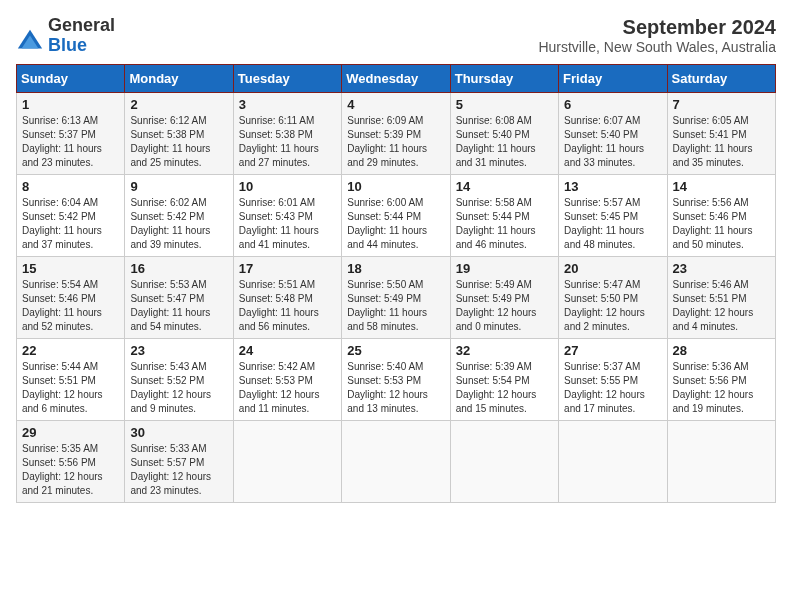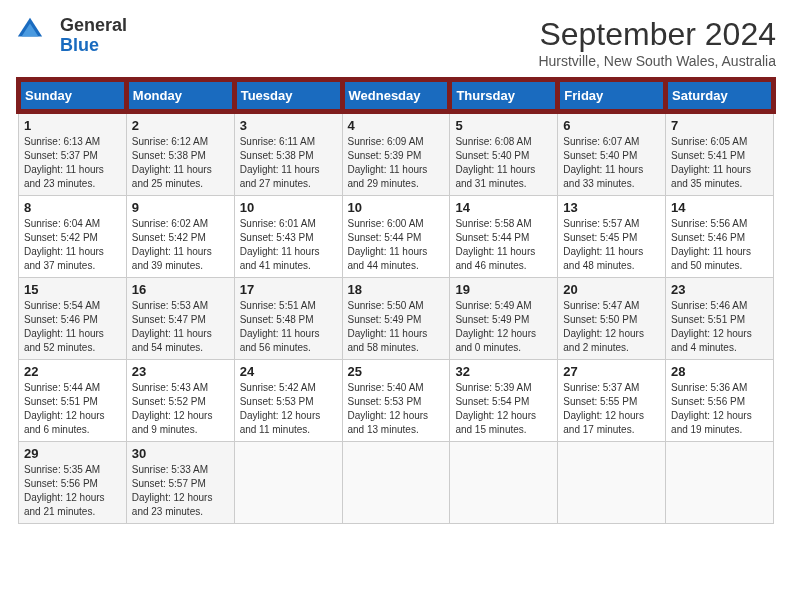--- a/index.html
+++ b/index.html
@@ -11,59 +11,59 @@
       padding: 16px;
     }
     .header {
       display: flex;
       justify-content: space-between;
       align-items: flex-start;
       margin-bottom: 8px;
     }
     .logo {
       display: flex;
-      align-items: flex-start;
-      gap: 16px;
+      align-items: flex-end;
+      gap: 4px;
     }
     .logo-text {
       font-size: 18px;
       font-weight: bold;
       line-height: 1.1;
     }
     .logo-general { color: #333; }
     .logo-blue { color: #1a6bbf; margin-top: 16px; }
     .logo-icon {
       width: 28px;
       height: 28px;
     }
     .title-block {
       text-align: right;
     }
     .month-title {
-      font-size: 32px;
-      font-weight: normal;
+      font-size: 20px;
+      font-weight: bold;
       color: #333;
     }
     .subtitle {
       font-size: 14px;
       color: #555;
     }
     .calendar {
       width: 100%;
       border-collapse: collapse;
       font-size: 11px;
     }
     .calendar th {
       background: #1a6bbf;
       color: #fff;
       padding: 6px 4px;
       text-align: left;
       font-size: 13px;
       font-weight: bold;
-      border: 5px solid #7f1d1d;
+      border: 1px solid #7f1d1d;
     }
     .calendar td {
       border: 1px solid #ccc;
       vertical-align: top;
       padding: 4px 5px;
       width: 108px;
       min-height: 80px;
     }
     .calendar tr:nth-child(odd) td {
       background: #f5f5f5;

